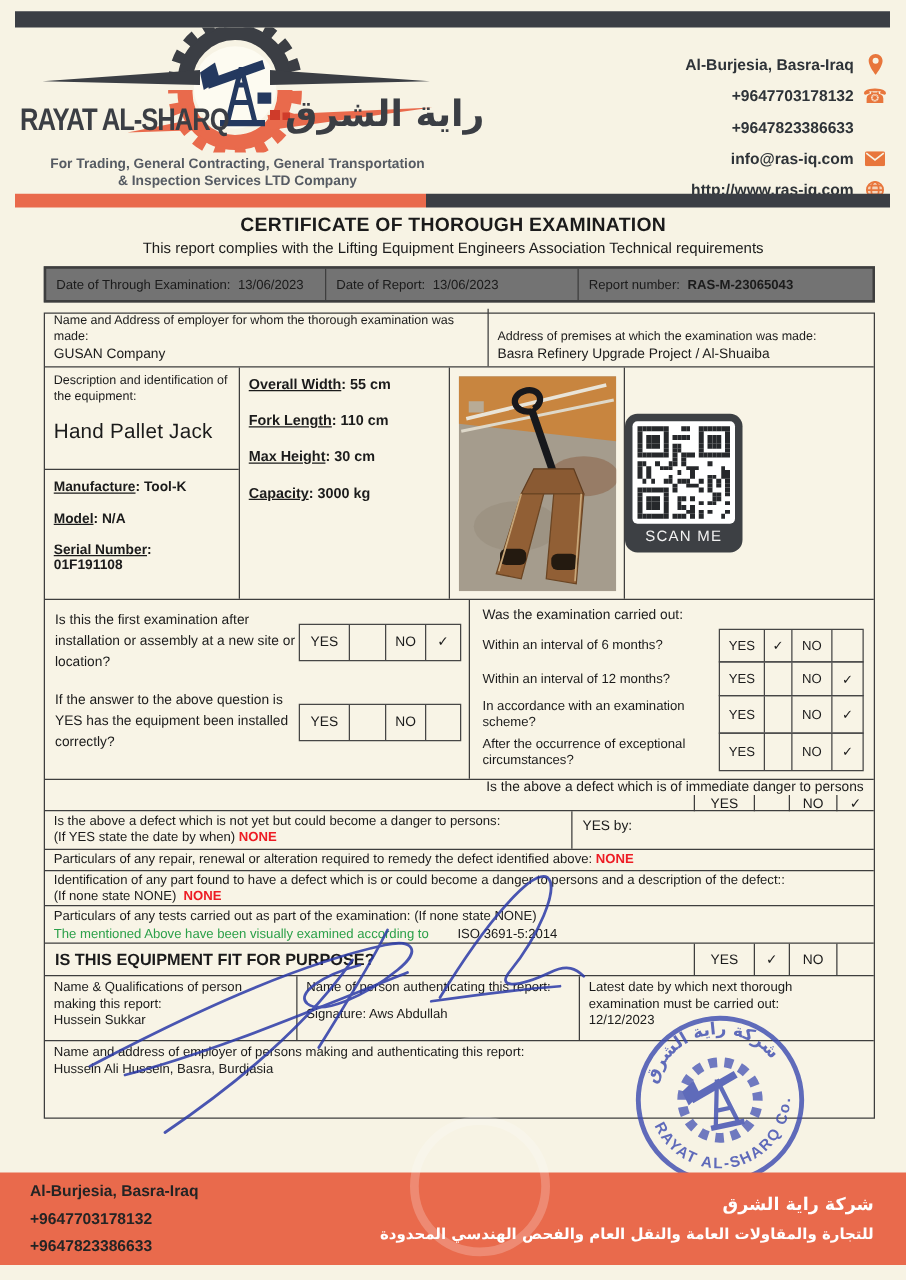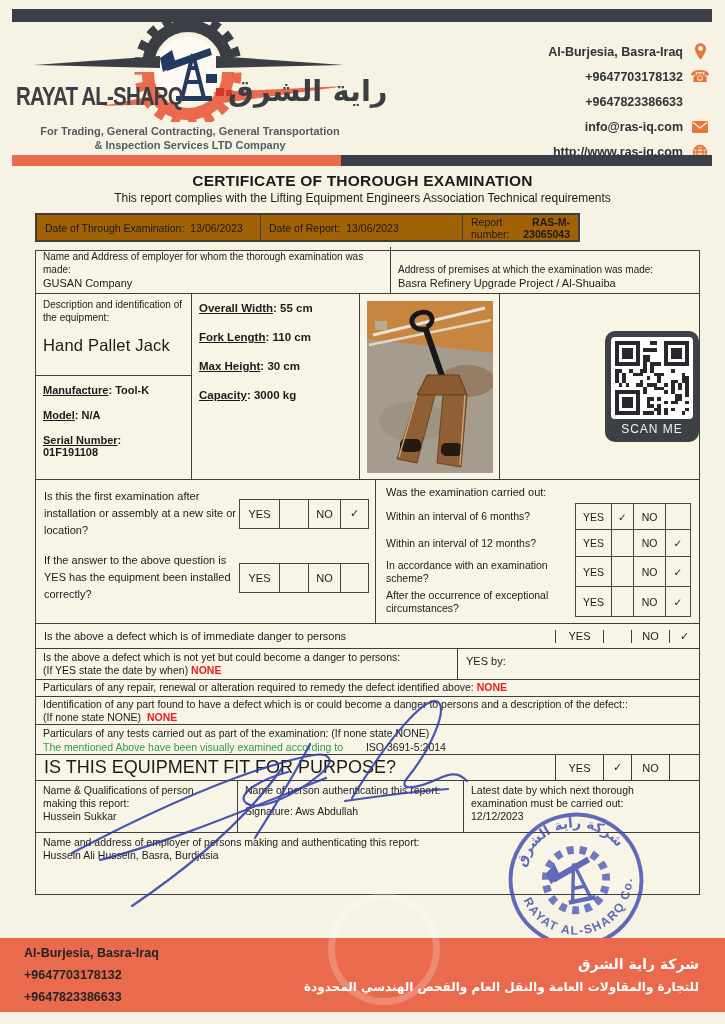--- a/index.html
+++ b/index.html
@@ -26,22 +26,22 @@
   .phone-glyph { color:#e8763c; font-size:16px; font-family:"DejaVu Sans", sans-serif; line-height:1; }
 
   .divider { position:absolute; left:12px; top:155px; width:700px; height:11px;
              background:linear-gradient(to right, #e96a4c 0 47%, #3b3e44 47% 100%); }
 
   .title { position:absolute; left:0; top:172px; width:725px; text-align:center;
            font-size:15.5px; font-weight:bold; letter-spacing:.2px; }
   .subtitle { position:absolute; left:0; top:191px; width:725px; text-align:center; font-size:12px; }
 
   
-  .date-row { position:absolute; left:35px; top:213px; width:545px; height:29px;
-              border:2px solid #3e3e3e; display:flex; font-size:10.5px; background:#a16207; }
+  .date-row { position:absolute; left:35px; top:213px; width:665px; height:29px;
+              border:2px solid #3e3e3e; display:flex; font-size:10.5px; background:#737373; }
   .date-cell { display:flex; align-items:center; padding:0 8px; border-right:1.5px solid #3e3e3e; }
   .date-cell:last-child { border-right:none; }
   .dc1 { width:224px; } .dc2 { width:202px; } .dc3 { flex:1; }
   .date-cell .v { margin-left:6px;text-align:right; }
   .dc3 .v { font-weight:bold; }
 
   
   .tbl { position:absolute; left:35px; top:250px; width:665px; border:1.5px solid #3e3e3e; background:#f8f4e6; }
   .row { display:flex; border-top:1px solid #3e3e3e; }
   .row:first-child { border-top:none; }
@@ -56,21 +56,21 @@
   .rowB { height:186px; }
   .colB1 { width:156px; display:flex; flex-direction:column; }
   .b1top { height:88px; border-bottom:1px solid #3e3e3e; padding:4px 7px; }
   .equip-name { font-size:16.5px; margin-top:12px; letter-spacing:.2px; }
   .b1bot { flex:1; padding:8px 7px; }
   .spec-line { font-size:11px; font-weight:bold; margin-bottom:13px; }
   .colB2 { width:168px; padding:8px 7px; }
   .dim-line { font-size:11.5px; font-weight:bold; margin-bottom:17px; }
   .u { text-decoration:underline; }
   .colB3 { width:140px; display:flex; align-items:center; justify-content:center; padding:4px; }
-  .colB4 { flex:1; display:flex; flex-direction:column; align-items:flex-end; justify-content:center; }
+  .colB4 { flex:1; display:flex; flex-direction:column; align-items:flex-start; justify-content:center; }
   .qr-frame { background:#3d4044; border-radius:10px; padding:6px 6px 4px 6px; width:94px; }
   #qr-modules { display:grid; grid-template-columns:repeat(21,1fr); width:82px; height:82px;
                 background:#fff; border-radius:4px; padding:4px; }
   .qm.on { background:#26282b; }
   .qr-cap { color:#f2f2f2; text-align:center; font-size:12px; letter-spacing:1px; padding:3px 0 2px; }
 
   .rowC { height:144px; }
   .colC1 { width:340px; padding:8px 6px 0 8px; }
   .q-block { display:flex; justify-content:space-between; align-items:center; margin-bottom:13px; }
   .q-text { width:196px; font-size:11px; line-height:17px; }
@@ -86,39 +86,39 @@
   .qrow-grid { display:flex; width:116px; border:1px solid #464646; margin-top:-1px; }
   .qrow-grid > div { display:flex; align-items:center; justify-content:center; font-size:10.5px;
                      border-right:1px solid #464646; }
   .qrow-grid > div:last-child { border-right:none; }
   .gw-yes { width:36px; } .gw-m1 { width:22px; } .gw-no { width:32px; } .gw-m2 { flex:1; }
   .qrow:nth-child(2) .qrow-grid { margin-top:0; }
   .qrow { min-height:27px; }
 
   .mark { font-size:13px; }
 
-  .rowD { height:25px; align-items:center; }
+  .rowD { height:25px; align-items:flex-end;flex-direction:column; }
   .rowD .d-text { flex:1; font-size:11px; display:flex; align-items:center; padding:0 8px; }
   .inline-grid { display:flex; align-items:stretch; }
   .inline-grid > div { display:flex; align-items:center; justify-content:center; font-size:11px;
                        border-left:1px solid #3e3e3e; }
   .iw-yes { width:48px; } .iw-m1 { width:28px; } .iw-no { width:38px; } .iw-m2 { width:30px; }
 
   .rowE { height:31px; }
   .colE1 { width:422px; padding:2px 7px; font-size:10.5px; line-height:13px; }
   .colE2 { flex:1; padding:6px 8px; font-size:11px; }
   .none { color:#ed1c24; font-weight:bold; }
   .rowF { height:17px; padding:1px 7px; font-size:10.5px; display:block; }
   .rowG { height:28px; padding:1px 7px; font-size:10.5px; line-height:13px; display:block; }
   .rowH { height:30px; padding:1px 7px; font-size:10.5px; line-height:14px; display:block; }
   .green { color:#2ca04a; }
   .iso { font-weight:normal; color:#1b1b1b;margin-left:20px; }
 
   .rowI { height:26px; align-items:stretch; }
-  .rowI .fit-text { flex:1; display:flex; align-items:center; font-size:18px; font-weight:normal; padding:0 8px; }
+  .rowI .fit-text { flex:1; display:flex; align-items:center; font-size:13px; font-weight:bold; padding:0 8px; }
 
   .rowJ { height:52px; }
   .colJ1 { width:202px; padding:3px 7px; }
   .colJ2 { width:226px; padding:3px 7px; }
   .colJ3 { flex:1; padding:3px 7px; }
   .j-lbl { font-size:10.5px; line-height:13px; }
   .sig-line { margin-top:8px; font-size:10.5px; }
   .rowK { height:62px; display:block; padding:3px 7px; }
 
   

